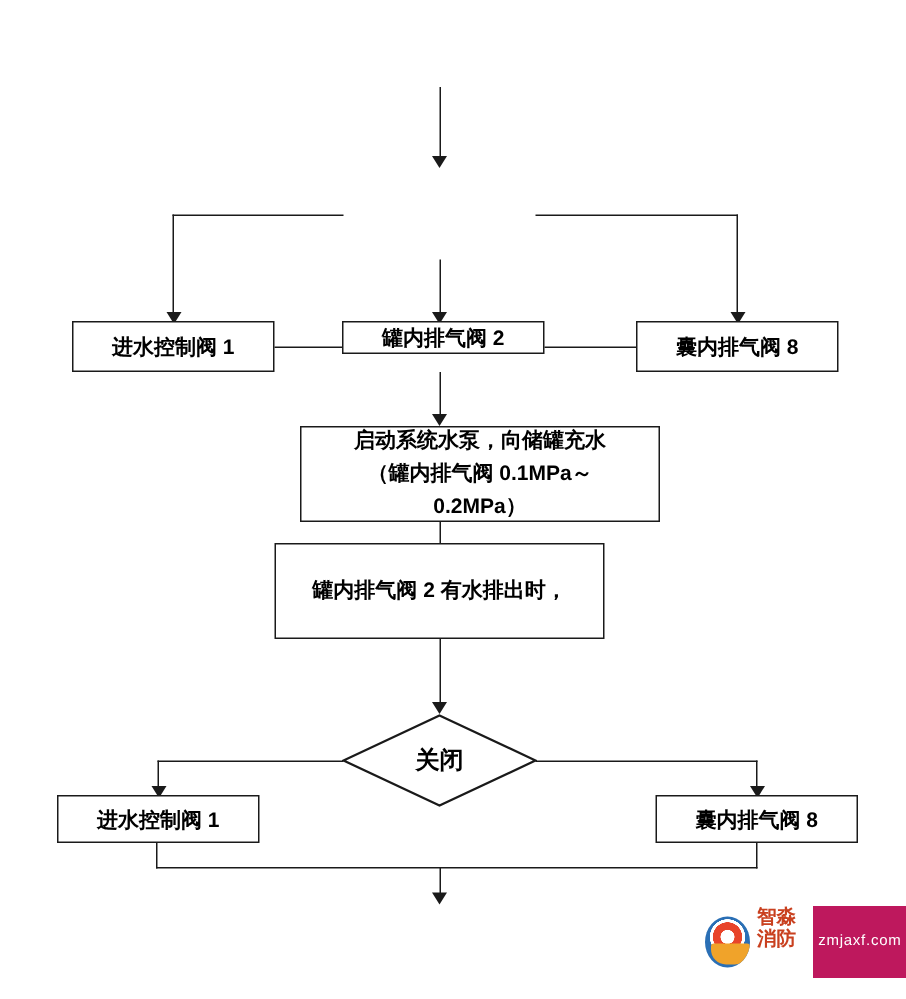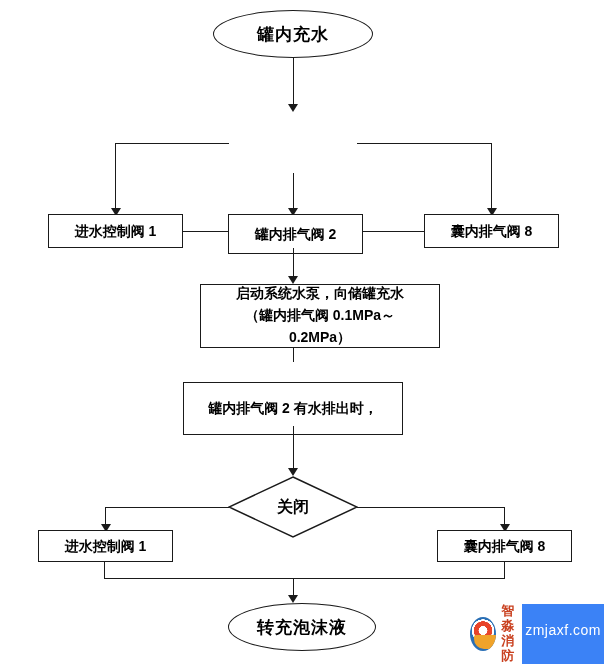--- a/index.html
+++ b/index.html
@@ -112,77 +112,74 @@
     display: flex;
     flex-direction: row;
     line-height: 1.15;
   }
   .wm-title {
     font-size: 13px;
     font-weight: bold;
     color: #c9401f;
   }
   .wm-sub {
-    font-size: 14px;
+    font-size: 10px;
     color: #ffffff;
-    background: #3b82f6;
+    background: #be185d;
     padding: 18px 3px;
     letter-spacing: 0.5px;
   }
 </style>
 </head>
 <body>
 
 <div id="canvas">
 
-  <div class="node terminator" style="left:213px; top:10px; width:160px; height:48px;">
-    <span>罐内充水</span>
-  </div>
 
   <div class="conn vline" style="left:292.5px; top:58px; height:50px;"></div>
   <div class="arrow-down" style="left:288px; top:104px;"></div>
 
 
   <div class="conn hline" style="left:115px; top:142.5px; width:114px;"></div>
   <div class="conn vline" style="left:115px; top:142.5px; height:70px;"></div>
   <div class="arrow-down" style="left:110.5px; top:208px;"></div>
 
   <div class="conn vline" style="left:292.5px; top:173px; height:40px;"></div>
   <div class="arrow-down" style="left:288px; top:208px;"></div>
 
   <div class="conn hline" style="left:357px; top:142.5px; width:135px;"></div>
   <div class="conn vline" style="left:491px; top:142.5px; height:70px;"></div>
   <div class="arrow-down" style="left:486.5px; top:208px;"></div>
 
   <div class="node rect bold" style="left:48px; top:214px; width:135px; height:34px;">
     <span>进水控制阀 1</span>
   </div>
 
-  <div class="node rect bold" style="left:228px; top:214px; width:135px; height:40px;justify-content:center;">
+  <div class="node rect bold" style="left:228px; top:214px; width:135px; height:22px;justify-content:center;">
     <span>罐内排气阀 2</span>
   </div>
 
   <div class="node rect bold" style="left:424px; top:214px; width:135px; height:34px;">
     <span>囊内排气阀 8</span>
   </div>
 
   <div class="conn hline" style="left:183px; top:230.5px; width:45px;"></div>
   <div class="conn hline" style="left:363px; top:230.5px; width:61px;"></div>
 
   <div class="conn vline" style="left:292.5px; top:248px; height:34px;"></div>
   <div class="arrow-down" style="left:288px; top:276px;"></div>
 
   <div class="node rect bold multiline" style="left:173px; top:284px; width:240px; height:64px;margin-left:27px;">
     <span>启动系统水泵，向储罐充水</span>
     <span>（罐内排气阀 0.1MPa～0.2MPa）</span>
   </div>
 
   <div class="conn vline" style="left:292.5px; top:348px; height:14px;"></div>
 
-  <div class="node rect bold multiline" style="left:183px; top:382px; width:220px; height:53px;">
+  <div class="node rect bold multiline" style="left:183px; top:362px; width:220px; height:64px;">
     <span>罐内排气阀 2 有水排出时，</span>
   </div>
 
   <div class="conn vline" style="left:292.5px; top:426px; height:48px;"></div>
   <div class="arrow-down" style="left:288px; top:468px;"></div>
 
   <div class="diamond-wrap" style="left:228px; top:476px; width:130px; height:62px;">
     <svg class="diamond-shape" viewBox="0 0 130 62" preserveAspectRatio="none">
       <polygon points="65,1 129,31 65,61 1,31" fill="#ffffff" stroke="#1a1a1a" stroke-width="1.5"></polygon>
     </svg>
@@ -204,23 +201,20 @@
   <div class="node rect bold" style="left:437px; top:530px; width:135px; height:32px;">
     <span>囊内排气阀 8</span>
   </div>
 
   <div class="conn hline" style="left:104px; top:578px; width:401px;"></div>
   <div class="conn vline" style="left:104px; top:562px; height:17px;"></div>
   <div class="conn vline" style="left:504px; top:562px; height:17px;"></div>
   <div class="conn vline" style="left:292.5px; top:578px; height:23px;"></div>
   <div class="arrow-down" style="left:288px; top:595px;"></div>
 
-  <div class="node terminator" style="left:228px; top:603px; width:148px; height:48px;">
-    <span>转充泡沫液</span>
-  </div>
 
   <div class="watermark" style="left:470px; top:604px;">
     <div class="wm-logo"></div>
     <div class="wm-text">
       <span class="wm-title">智淼消防</span>
       <span class="wm-sub">zmjaxf.com</span>
     </div>
   </div>
 
 </div>

